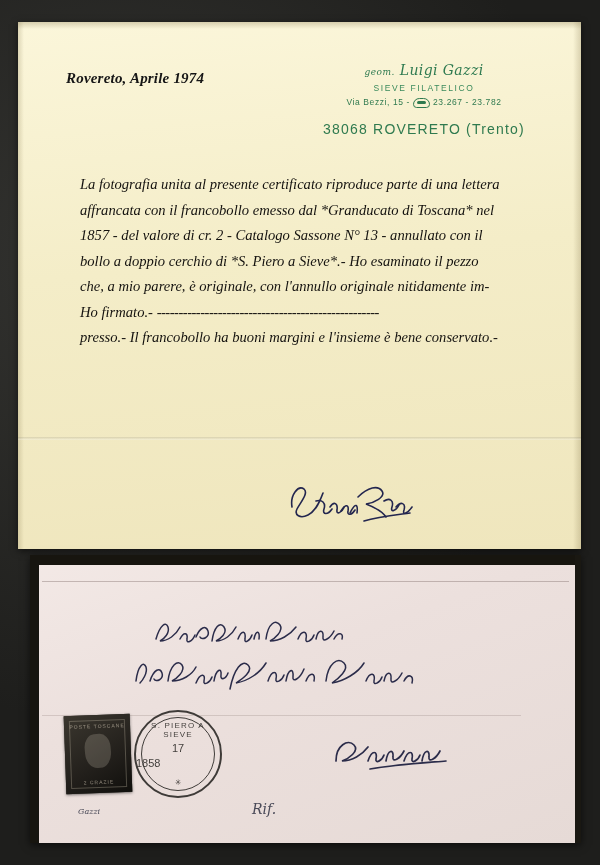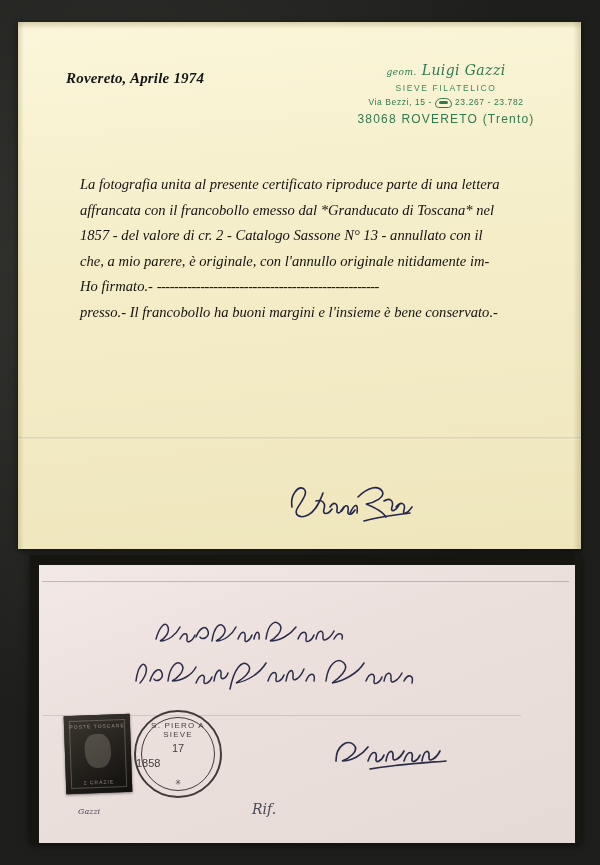--- a/index.html
+++ b/index.html
@@ -69,21 +69,21 @@
     font-style: italic;
     font-weight: bold;
     font-size: 15px;
     color: #161616;
     letter-spacing: 0.2px;
   }
 
   
   .letterhead {
     position: absolute;
-    right: 30px;
+    right: 52px;
     top: 40px;
     width: 210px;
     text-align: center;
     color: #2f7a4f;
   }
   .lh-name {
     font-family: "DejaVu Serif", serif;
     font-style: italic;
     font-size: 14px;
     letter-spacing: 0.4px;
@@ -125,23 +125,23 @@
   }
   .phone-glyph:after {
     content: "";
     position: absolute;
     left: 3px; right: 3px; top: 2px;
     height: 3px;
     background: #2f7a4f;
     border-radius: 2px;
   }
   .lh-city {
-    margin-top: 5px;
-    font-family: "Liberation Sans", sans-serif;
-    font-size: 12px;
+    margin-top: 14px;
+    font-family: "Liberation Sans", sans-serif;
+    font-size: 14px;
     letter-spacing: 1.2px;
     color: #2f7a4f;
     white-space: nowrap;
   }
 
   
   .cert-body {
     position: absolute;
     left: 62px;
     top: 150px;
@@ -345,20 +345,21 @@
         <span class="phone-glyph"></span>
         <span>23.267 - 23.782</span>
       </div>
       <div class="lh-city">38068  ROVERETO  (Trento)</div>
     </div>
 
     <div class="cert-body">
       <p>La fotografia unita al presente certificato riproduce parte di una lettera</p>
       <p>affrancata con il francobollo emesso dal *Granducato di Toscana* nel</p>
       <p>1857 - del valore di cr. 2 - Catalogo Sassone N° 13 - annullato con il</p>
+      <p>bollo a doppio cerchio di *S. Piero a Sieve*.- Ho esaminato il pezzo</p>
       <p>che, a mio parere, è originale, con l'annullo originale nitidamente im-</p>
       <p>
         <span>Ho firmato.- </span><span class="dashline">---------------------------------------------------</span>
       </p>
       <p>presso.- Il francobollo ha buoni margini e l'insieme è bene conservato.-</p>
     </div>
 
     <div class="signature" title="">
       <svg width="130" height="50" viewBox="0 0 130 50">
         <g fill="none" stroke="#23264f" stroke-width="1.6" stroke-linecap="round">

